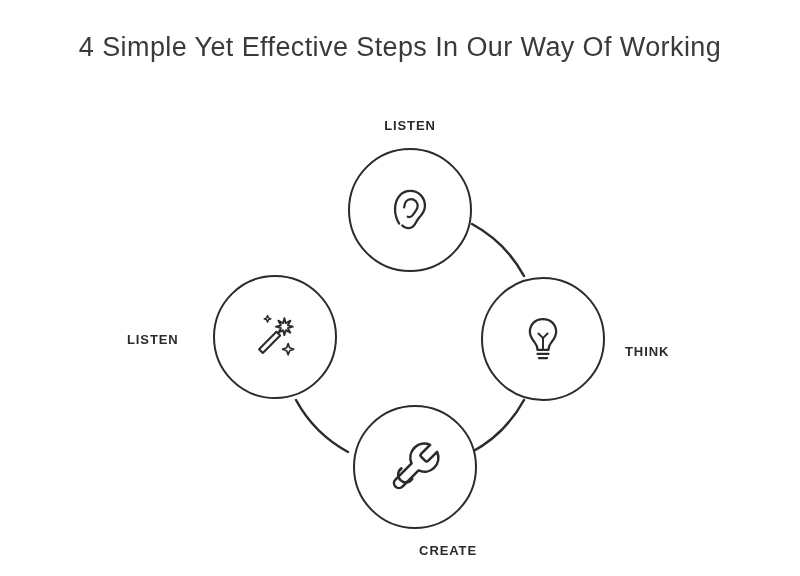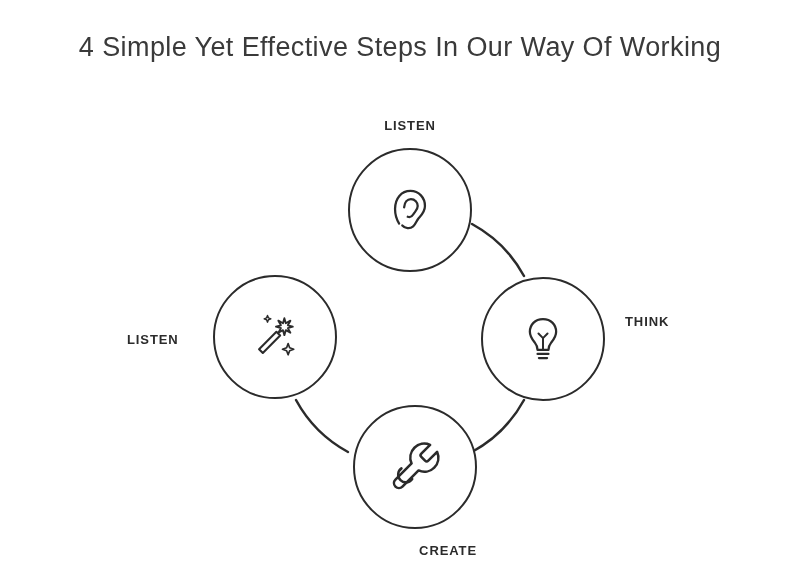--- a/index.html
+++ b/index.html
@@ -22,21 +22,21 @@
   }
   .node-listen  { left:348px; top:148px; }
   .node-think   { left:481px; top:277px; }
   .node-create  { left:353px; top:405px; }
   .node-deliver { left:213px; top:275px; }
   .step-label {
     position:absolute; font-size:13px; font-weight:700;
     color:#2b2b2b; letter-spacing:0.9px;
   }
   .label-listen  { left:348px; top:118px; width:124px; text-align:center; }
-  .label-think   { left:625px; top:314px; }
+  .label-think   { left:625px; top:344px; }
   .label-create  { left:353px; top:543px; width:124px; text-align:right; }
   .label-deliver { left:127px; top:332px; }
   .icon-stroke { fill:none; stroke:#2b2b2b; stroke-linecap:round; stroke-linejoin:round; }
 </style>
 </head>
 <body>
 
 <div class="canvas">
 
   <h1 class="title">4 Simple Yet Effective Steps In Our Way Of Working</h1>

